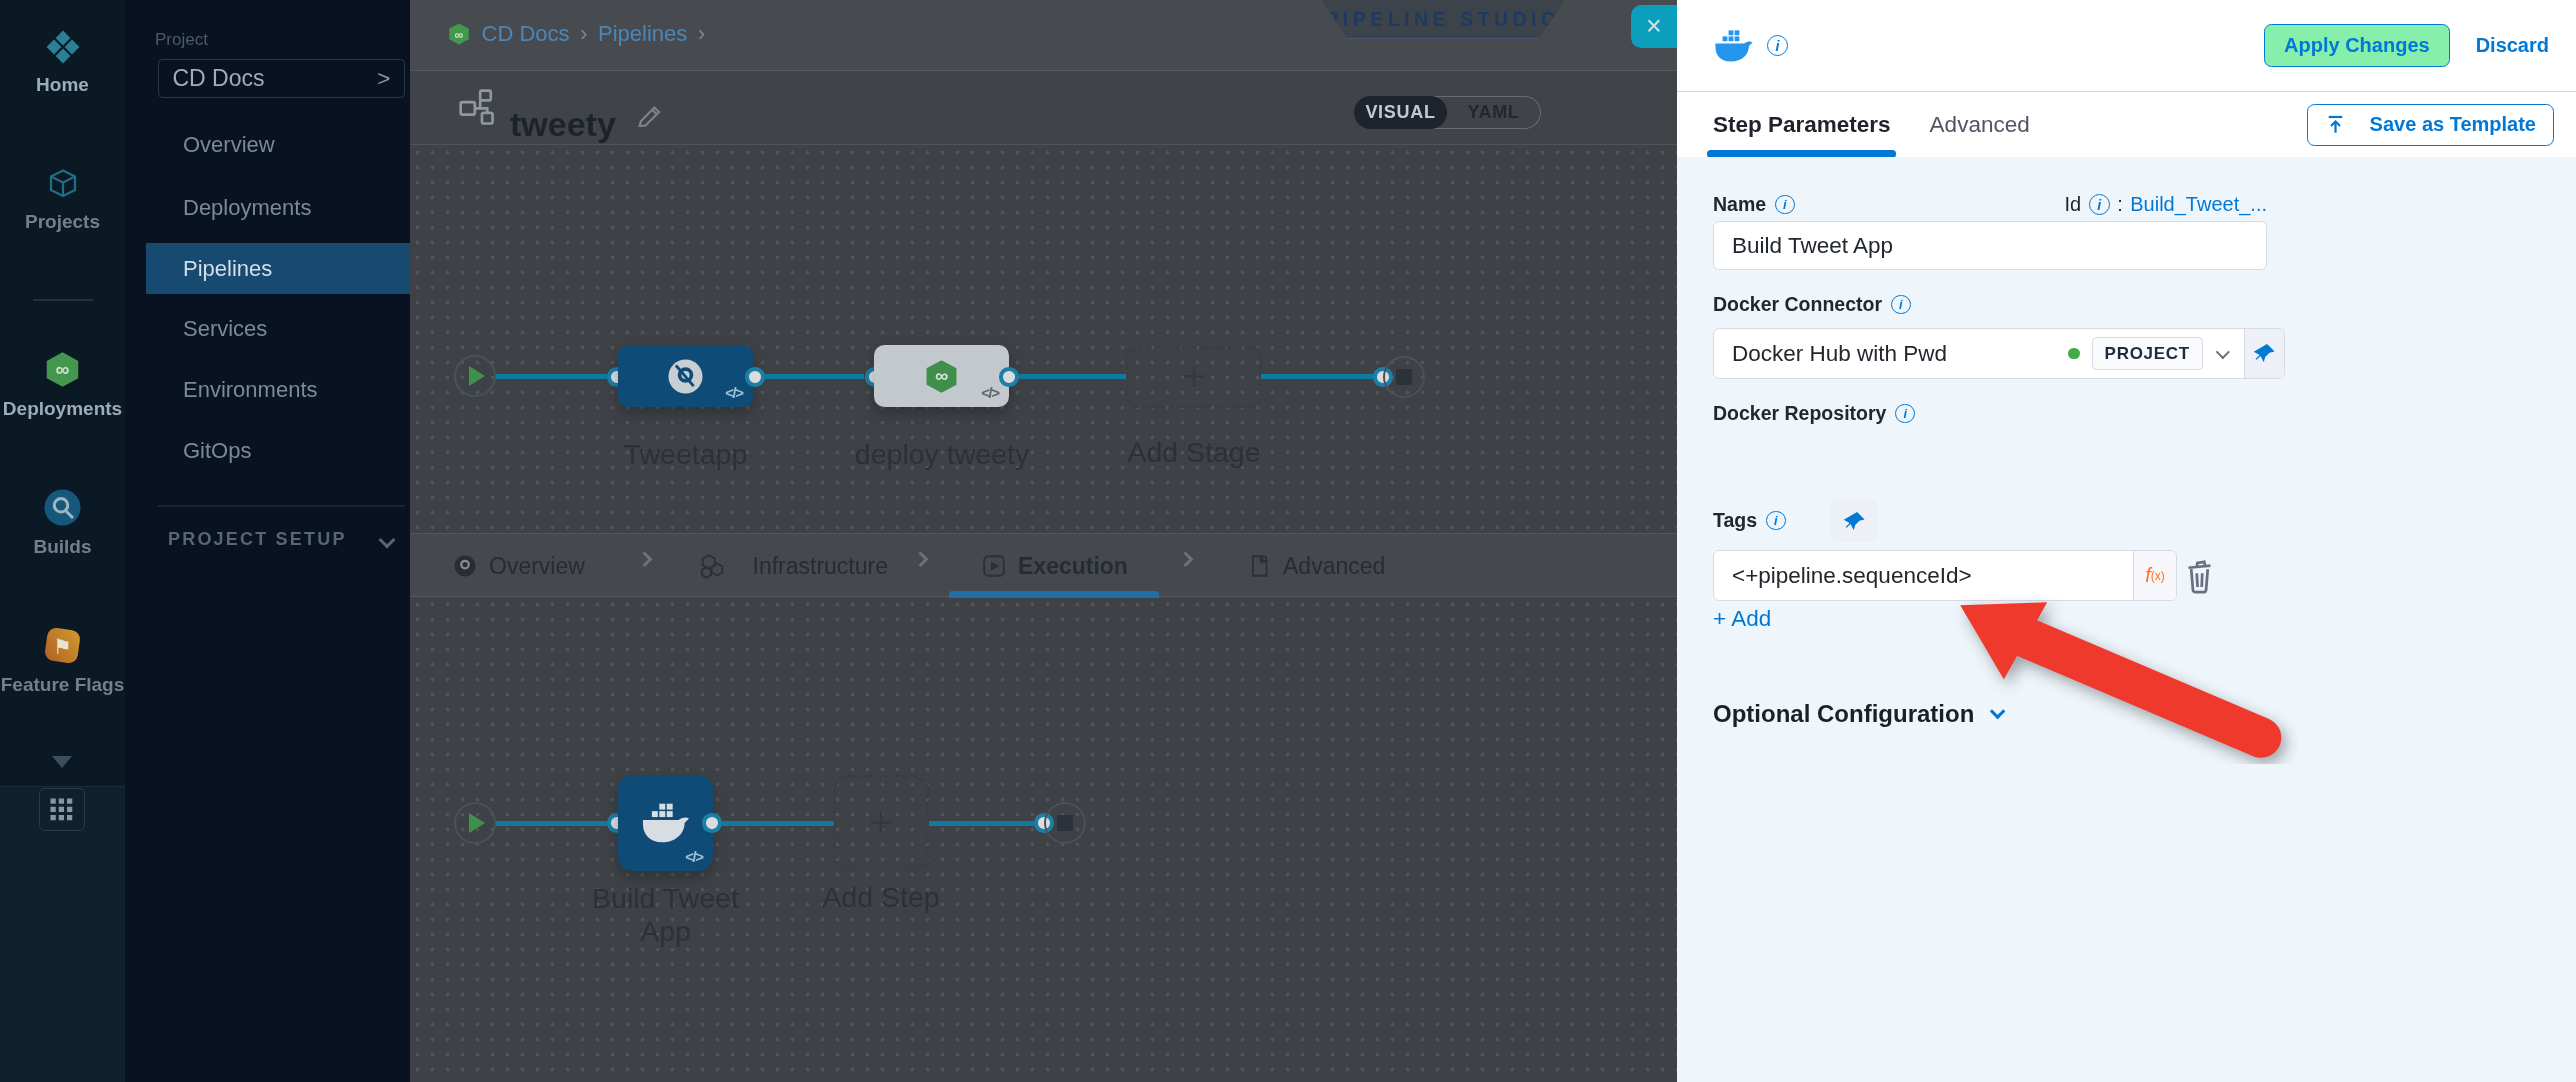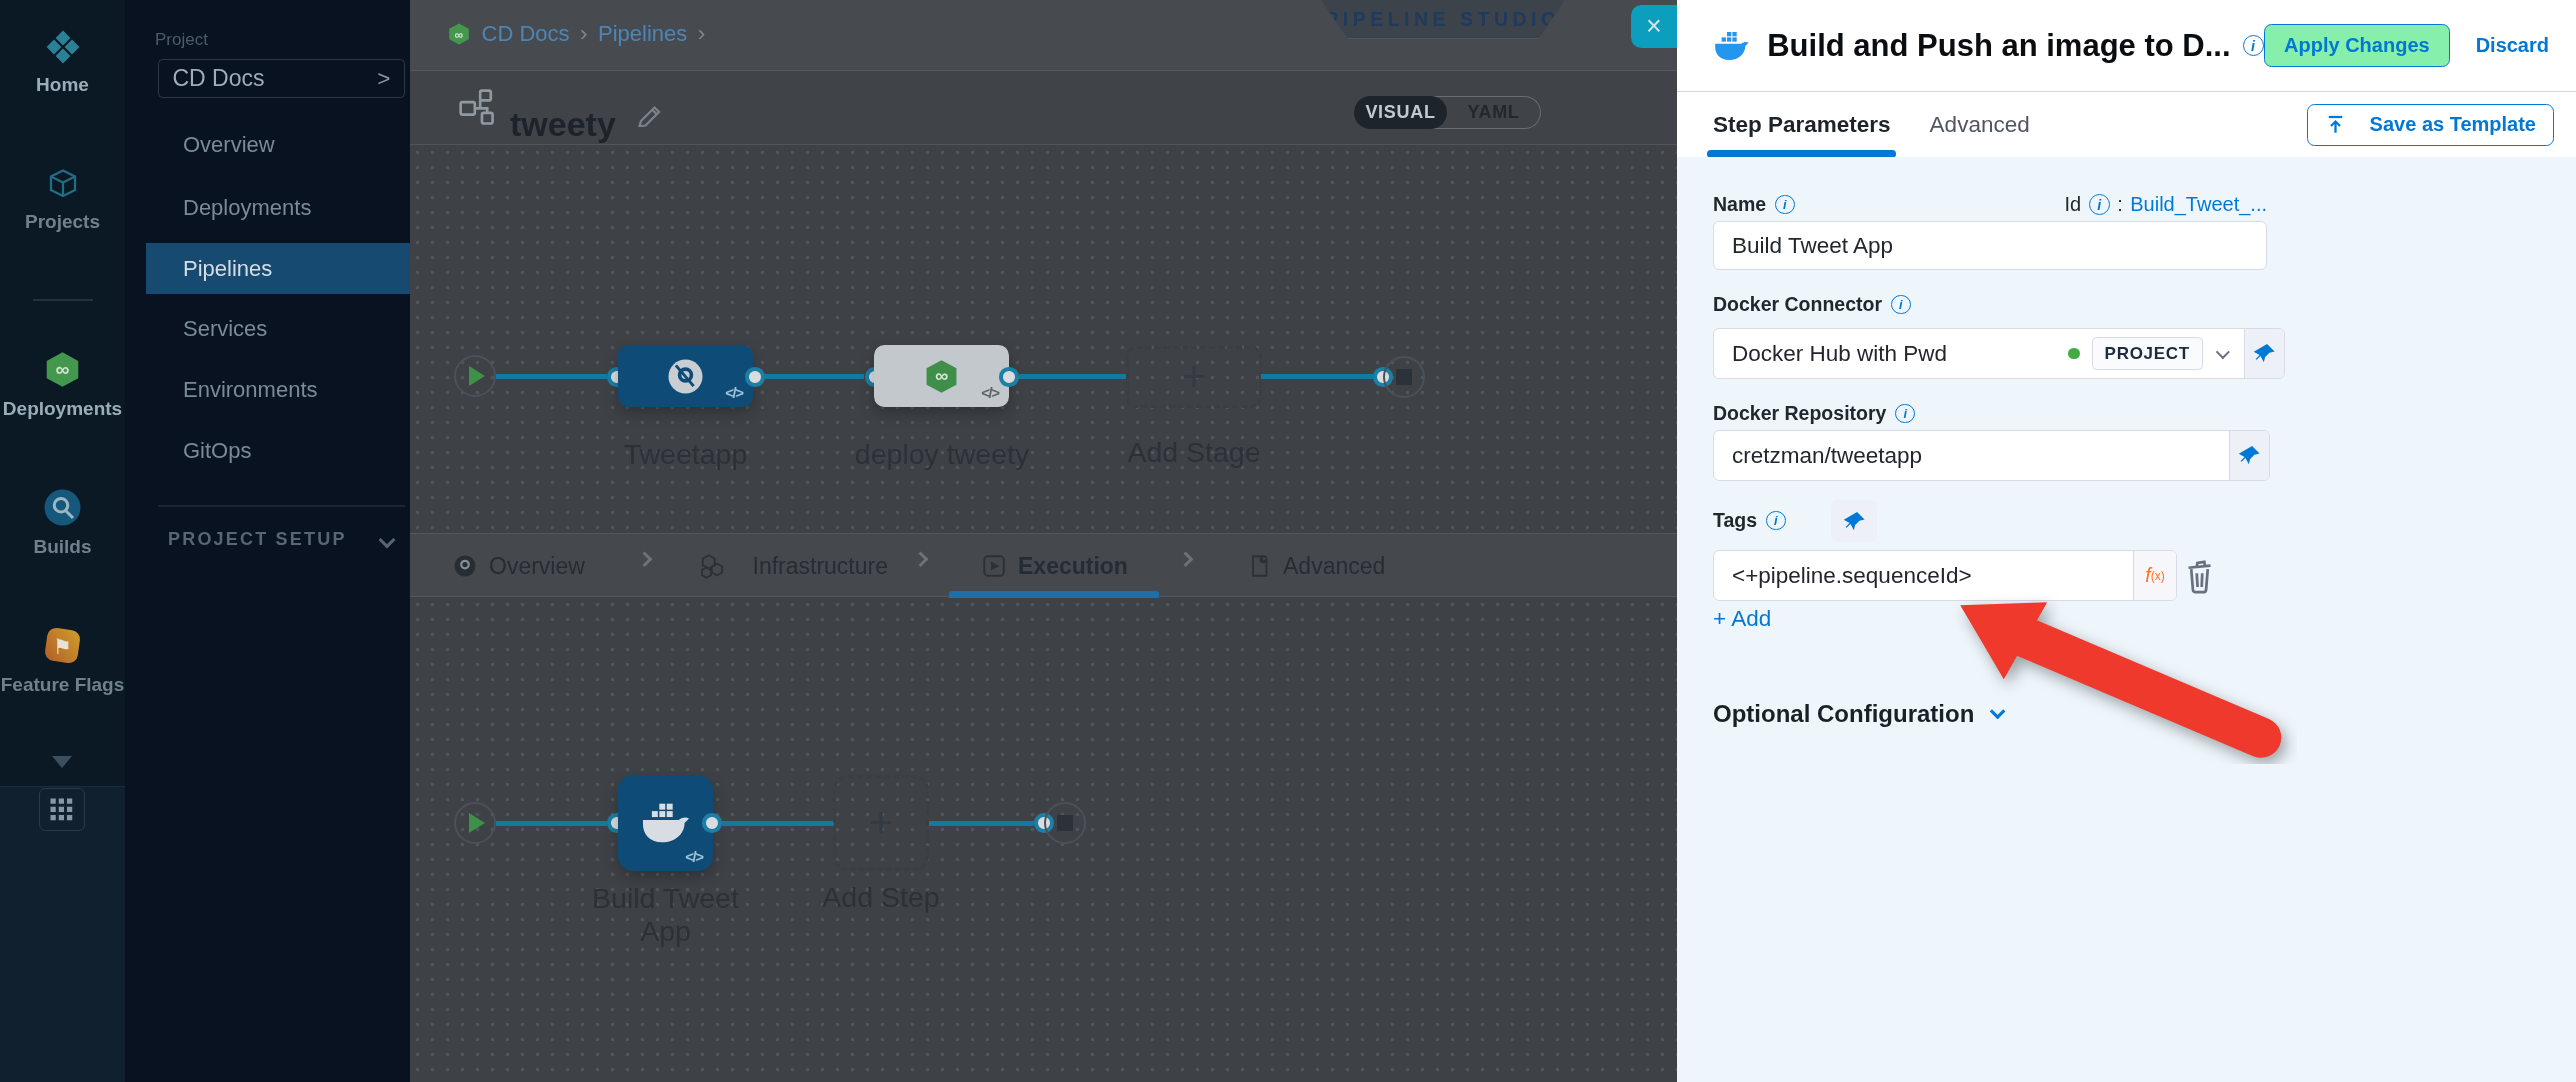--- a/index.html
+++ b/index.html
@@ -367,21 +367,20 @@
       <svg width="42" height="34" viewBox="0 0 70 56">
         <g fill="#2496ed">
           <rect x="16" y="12" width="8" height="8"></rect>
             <rect x="26" y="12" width="8" height="8"></rect>
             <rect x="36" y="12" width="8" height="8"></rect>
           <rect x="26" y="2" width="8" height="8"></rect>
             <rect x="36" y="2" width="8" height="8"></rect>
           <path d="M4 24 h48 c6 -4 10 -4 14 -2 l-6 6 c0 14 -12 26 -30 26 C12 54 4 42 4 30 Z"></path>
         </g>
       </svg>
-      <h1 id="panel-title">Build and Push an image to D...</h1>
       <span class="info-icon" style="margin-left:12px;">
           <span>i</span>
         </span>
       <div id="apply-btn">
           <span>Apply Changes</span>
         </div>
       <div id="discard-btn"><span>Discard</span></div>
     </div>
 
     <div id="panel-tabs">
@@ -436,28 +435,20 @@
           </svg>
         </span>
       </div>
 
       <div class="fld-label" style="left:36px; top:245px;">
         <span>Docker Repository</span>
         <span class="info-icon">
             <span>i</span>
           </span>
       </div>
-      <div class="inputbox" style="left:36px; top:273px; width:557px; height:51px; padding:0; overflow:hidden;">
-        <span class="val">cretzman/tweetapp</span>
-        <span class="seg-right" style="width:40px;">
-          <svg width="22.5" height="22.5" viewBox="0 0 24 24" fill="#0278d5">
-            <path d="M14 2 L22 10 L16.5 11.5 L12 16 L10.5 21.5 L7 14.8 L2.8 19 L1.8 18 L6 13.8 L-0.2 10.4 Z" transform="translate(1,0)"></path>
-          </svg>
-        </span>
-      </div>
 
       <div class="fld-label" style="left:36px; top:352px;">
         <span>Tags</span>
         <span class="info-icon">
             <span>i</span>
           </span>
         <span id="tags-pin-btn">
           <svg width="22.5" height="22.5" viewBox="0 0 24 24" fill="#0278d5">
             <path d="M14 2 L22 10 L16.5 11.5 L12 16 L10.5 21.5 L7 14.8 L2.8 19 L1.8 18 L6 13.8 L-0.2 10.4 Z" transform="translate(1,0)"></path>
           </svg>

